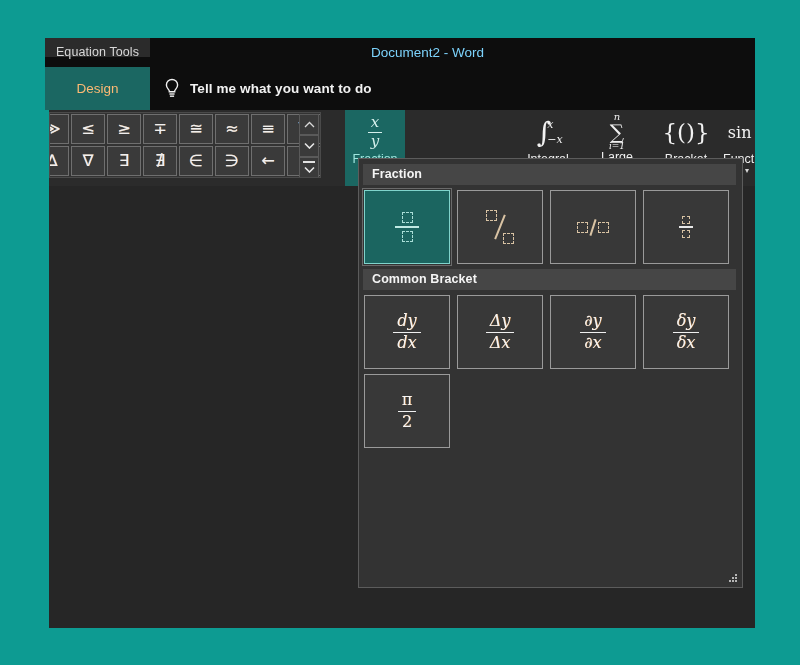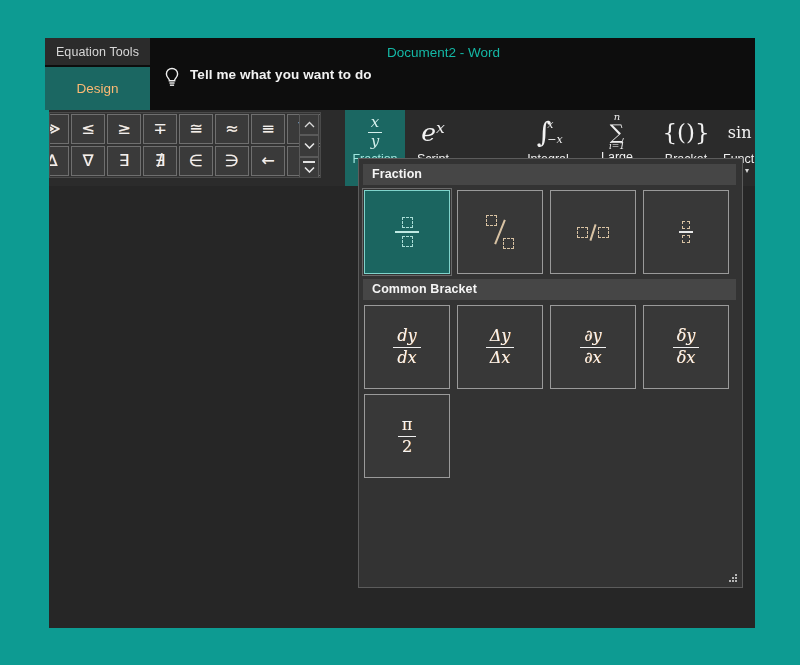--- a/index.html
+++ b/index.html
@@ -30,54 +30,54 @@
   
   #title-bar {
     position: absolute;
     left: 0; top: 0;
     width: 710px; height: 72px;
     background: #0d0d0d;
   }
   #contextual-tab-label {
     position: absolute;
     left: 0; top: 0;
-    width: 105px; height: 27px;
+    width: 105px; height: 19px;
     background: #2b2b2b;
     color: #d8d8d8;
     font-size: 12.5px;
     line-height: 29px;
     text-align: center;
     letter-spacing: 0.1px;
   }
   #doc-title {
     position: absolute;
-    left: 16px; top: 0;
+    left: 0; top: 0;
     width: 710px; height: 29px;
     line-height: 29px;
     text-align: center;
-    color: #14b8a6;
+    color: #7dd3fc;
     font-size: 13.5px;
     padding-left: 55px;
   }
   #design-tab {
     position: absolute;
     left: 0; top: 29px;
     width: 105px; height: 43px;
     background: #1b6762;
     color: #fdba74;
     font-size: 13.5px;
     line-height: 43px;
     text-align: center;
   }
   #tellme {
     position: absolute;
     left: 118px; top: 29px;
     height: 43px;
     display: flex;
-    align-items: flex-start;
+    align-items: center;
     gap: 9px;
   }
   #tellme-icon { width: 18px; height: 22px; display:block; }
   #tellme-text {
     color: #f2f2f2;
     font-size: 13.5px;
     font-weight: bold;
     letter-spacing: 0.1px;
   }
 
@@ -236,21 +236,21 @@
     margin: 5px 6px 0 4px;
     letter-spacing: 0.1px;
   }
   .gallery-row {
     display: flex;
     gap: 7px;
     padding: 5px 0 0 5px;
   }
   .gallery-tile {
     width: 86px;
-    height: 84px;
+    height: 74px;
     background: #383838;
     border: 1px solid #9a9a9a;
     display: flex;
     align-items: center;
     justify-content: center;
   }
   .gallery-tile.selected {
     background: #1b6560;
     border: 1px solid #7fd4cc;
     outline: 1px solid #6a6a6a;
@@ -415,25 +415,20 @@
         <div class="struct-glyph">
           <span class="frac-inline">
             <span class="num">x</span>
             <span class="den">y</span>
           </span>
         </div>
         <div class="struct-label">Fraction</div>
         <div class="struct-caret">▾</div>
       </div>
 
-      <div class="struct-btn" style="left:62px; width:52px;">
-        <div class="struct-glyph" style="font-size:25px; font-style:italic;">eˣ</div>
-        <div class="struct-label">Script</div>
-        <div class="struct-caret">▾</div>
-      </div>
 
 
       <div class="struct-btn" style="left:174px; width:58px;">
         <div class="struct-glyph" style="font-size:28px; font-style:italic;">
           <span style="font-size:11px; align-self:flex-start; font-style:italic;">&nbsp;</span>
           <span>∫</span>
           <span style="display:inline-flex;flex-direction:column;font-size:11px;line-height:1.4;margin-left:-4px;">
             <span style="align-self:flex-start">x</span>
             <span style="align-self:flex-start">−x</span>
           </span>

